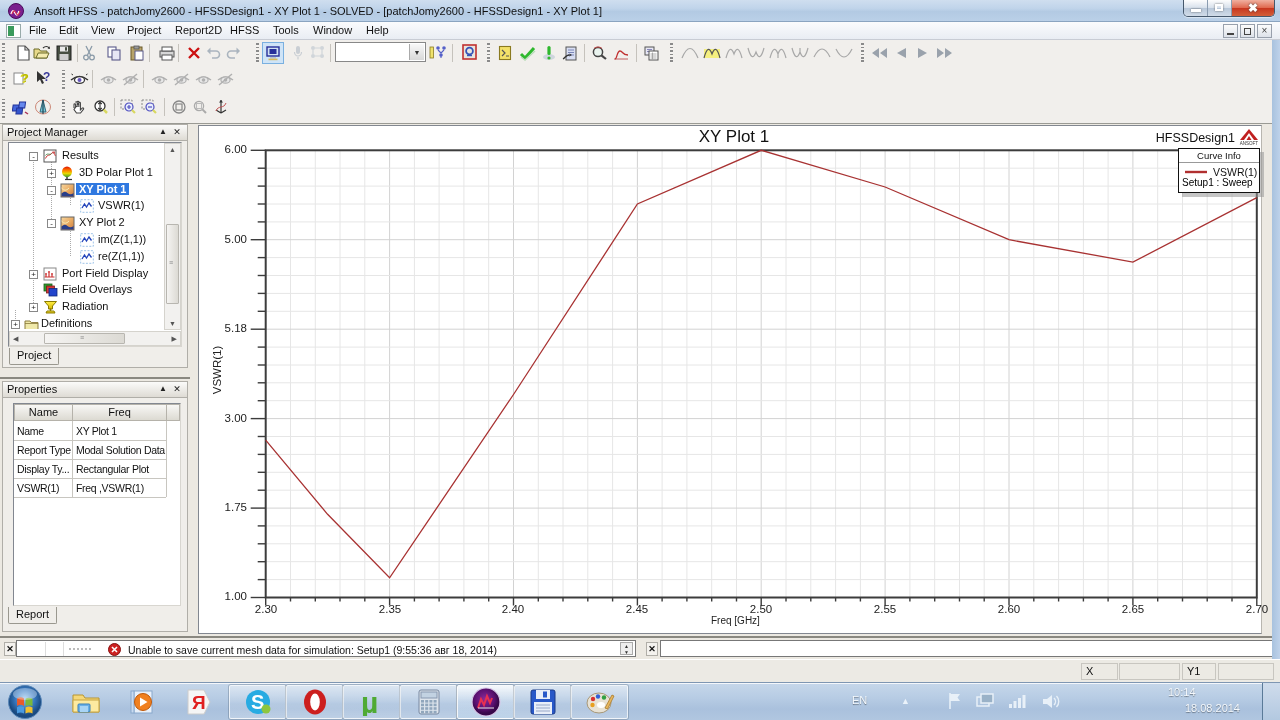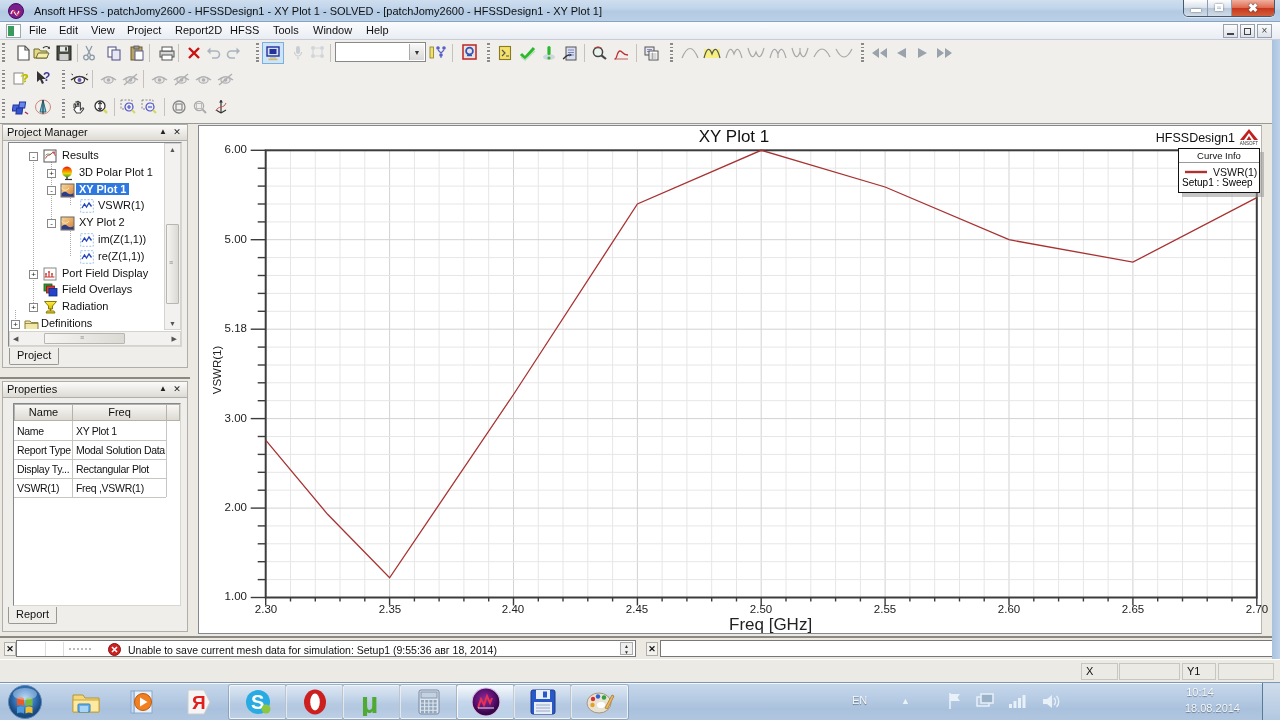--- a/index.html
+++ b/index.html
@@ -682,35 +682,35 @@
 <line x1="933.9" y1="471.5" x2="933.9" y2="479.5" stroke="#3c3c3c" stroke-width="1.4"></line>
 <line x1="958.7" y1="471.5" x2="958.7" y2="475.5" stroke="#3c3c3c" stroke-width="1.4"></line>
 <line x1="983.5" y1="471.5" x2="983.5" y2="475.5" stroke="#3c3c3c" stroke-width="1.4"></line>
 <line x1="1008.2" y1="471.5" x2="1008.2" y2="475.5" stroke="#3c3c3c" stroke-width="1.4"></line>
 <line x1="1033.0" y1="471.5" x2="1033.0" y2="475.5" stroke="#3c3c3c" stroke-width="1.4"></line>
 <line x1="1057.8" y1="471.5" x2="1057.8" y2="479.5" stroke="#3c3c3c" stroke-width="1.4"></line>
 <polyline points="66.7,314.1 128.6,388.3 190.6,451.8 314.5,268.5 438.4,78.0 562.2,24.3 686.1,61.0 810.0,113.7 933.9,136.1 1057.8,71.7" fill="none" stroke="#a83232" stroke-width="1.3"></polyline>
 </svg>
   <div style="position:absolute;left:-12px;top:238px;transform:rotate(-90deg);transform-origin:center;font-size:11.5px;color:#222;width:60px;text-align:center">VSWR(1)</div>
   <div class="ylab" style="top:464px">1.00</div>
-        <div class="ylab" style="top:375px">2.00</div>
+        <div class="ylab" style="top:375px">1.75</div>
         <div class="ylab" style="top:286px">3.00</div>
         <div class="ylab" style="top:196px">5.18</div>
         <div class="ylab" style="top:107px">5.00</div>
         <div class="ylab" style="top:17px">6.00</div>
   <div class="xlab" style="left:47px">2.30</div>
         <div class="xlab" style="left:171px">2.35</div>
         <div class="xlab" style="left:294px">2.40</div>
         <div class="xlab" style="left:418px">2.45</div>
         <div class="xlab" style="left:542px">2.50</div>
         <div class="xlab" style="left:666px">2.55</div>
         <div class="xlab" style="left:790px">2.60</div>
         <div class="xlab" style="left:914px">2.65</div>
         <div class="xlab" style="left:1038px">2.70</div>
-  <div style="position:absolute;left:530px;top:489px;font-size:17px;color:#222">Freq [GHz]</div>
+  <div style="position:absolute;left:512px;top:489px;font-size:10px;color:#222">Freq [GHz]</div>
   <div id="legend">
     <div class="lt">Curve Info</div>
     <hr>
     <div class="row"><svg width="82" height="12" xmlns="http://www.w3.org/2000/svg">
               <line x1="6" y1="6" x2="28" y2="6" stroke="#b13030" stroke-width="2.4"></line>
               <text x="34" y="10" font-size="10.5" fill="#111" font-family="Liberation Sans">VSWR(1)</text>
             </svg></div>
     <div class="row2">Setup1 : Sweep</div>
   </div>
  </div>
@@ -872,21 +872,21 @@
             <rect x="1" y="12" width="3" height="4"></rect>
             <rect x="5.5" y="9" width="3" height="7"></rect>
             <rect x="10" y="6" width="3" height="10"></rect>
             <rect x="14.5" y="3" width="3" height="13"></rect>
           </g>
         </svg></div>
 <div style="position:absolute;left:1041px;top:9px"><svg width="20" height="18" viewBox="0 0 20 18" xmlns="http://www.w3.org/2000/svg">
           <path d="M2 7v5h4l5 4V3L6 7z" fill="#e8f0f8"></path>
           <path d="M13 6c2 2 2 5 0 7M15.5 4c3 3 3 8 0 11" stroke="#e8f0f8" stroke-width="1.4" fill="none"></path>
         </svg></div>
-<div class="trtxt" style="left:1168px;top:3px;width:64px;text-align:center">10:14</div>
+<div class="trtxt" style="left:1168px;top:3px;width:64px;text-align:left">10:14</div>
 <div class="trtxt" style="left:1160px;top:19px;width:80px;text-align:right">18.08.2014</div>
 <div style="position:absolute;left:1262px;top:0;width:1px;height:38px;background:#5a7a98"></div>
 <div style="position:absolute;left:1263px;top:0;width:17px;height:38px;background:linear-gradient(180deg,#cfdcec,#b2c8e0)"></div>
 
 </div>
 
 <div style="position:absolute;left:1272px;top:40px;width:8px;height:619px;background:linear-gradient(90deg,#a8c2de,#bed2ea)"></div>
 
 </div>
 

